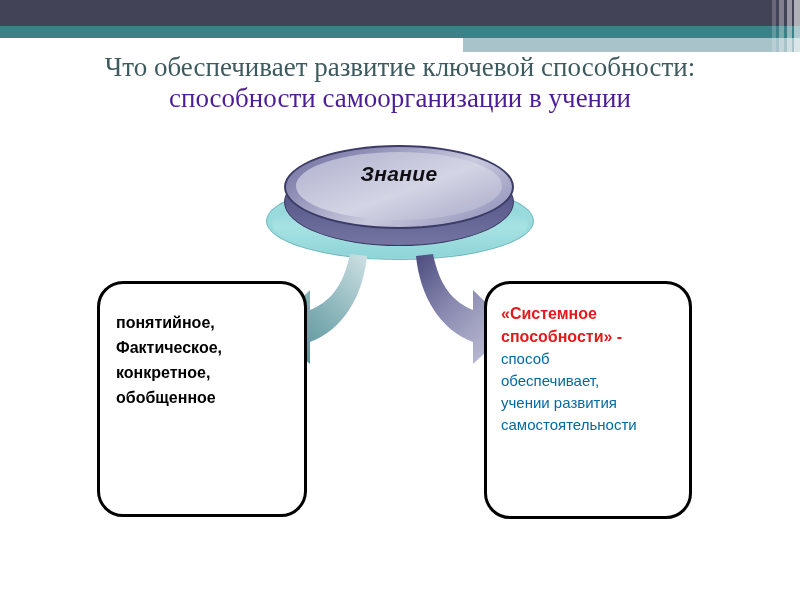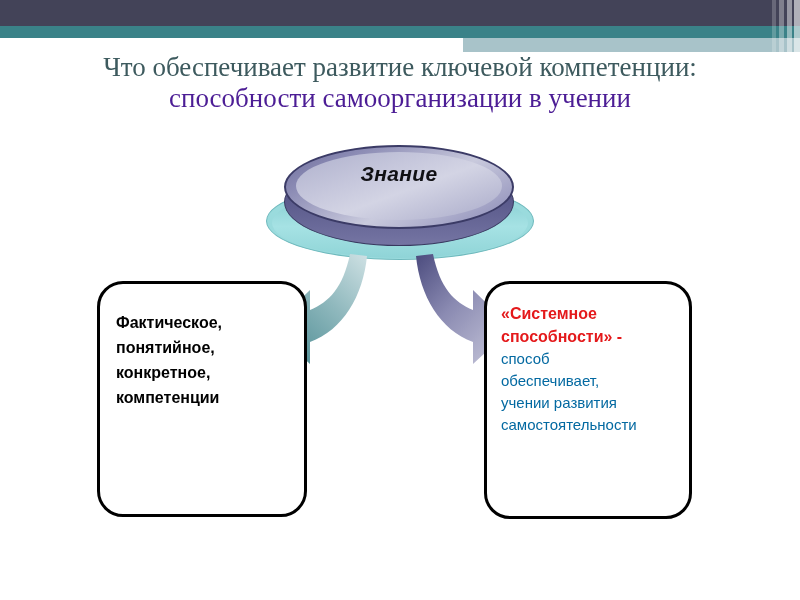--- a/index.html
+++ b/index.html
@@ -222,21 +222,21 @@
   <div class="banner">
     <div class="band-navy"></div>
     <div class="band-teal"></div>
     <div class="band-lightblue"></div>
     <div class="stripe s1"></div>
     <div class="stripe s2"></div>
     <div class="stripe s3"></div>
     <div class="stripe s4"></div>
   </div>
 
-  <div class="title"><span>Что обеспечивает развитие ключевой</span> <span>компетенции:</span><span class="t-red"> способности самоорганизации в</span> <span class="t-red">учении</span></div>
+  <div class="title"><span>Что обеспечивает развитие ключевой</span> <span>способности:</span><span class="t-red"> способности самоорганизации в</span> <span class="t-red">учении</span></div>
 
   <div class="disc-group">
     <div class="disc-base"></div>
     <div class="disc-base-shade"></div>
     <div class="disc-side"></div>
     <div class="disc-top"></div>
     <div class="disc-inner"></div>
     <div class="disc-label">Знание</div>
   </div>
 
@@ -252,24 +252,24 @@
         <stop offset="45%" stop-color="#8b8bb2"></stop>
         <stop offset="100%" stop-color="#c6c6da"></stop>
       </linearGradient>
     </defs>
     <path fill="url(#gradLeft)" d="M 95 2 C 88 36 74 50 55 58 L 55 38 L 16 76 L 55 112 L 55 90 C 88 78 108 44 112 4 Z"></path>
     <path fill="url(#gradRight)" d="M 178 2 C 185 36 199 50 218 58 L 218 38 L 257 76 L 218 112 L 218 90 C 185 78 165 44 161 4 Z"></path>
   </svg>
 
   <div class="box box-left">
     <div class="box-text">
+      <div>понятийное,</div>
       <div>Фактическое,</div>
-      <div>понятийное,</div>
       <div>конкретное,</div>
-      <div>компетенции</div>
+      <div>обобщенное</div>
     </div>
   </div>
 
   <div class="box box-right">
     <div class="box-text">
       <span class="r-head">«Системное способности» -</span>
       <span class="r-body">способ</span>
       <span class="r-body">обеспечивает,</span>
       <span class="r-body">учении  развития</span>
       <span class="r-body">самостоятельности</span>

